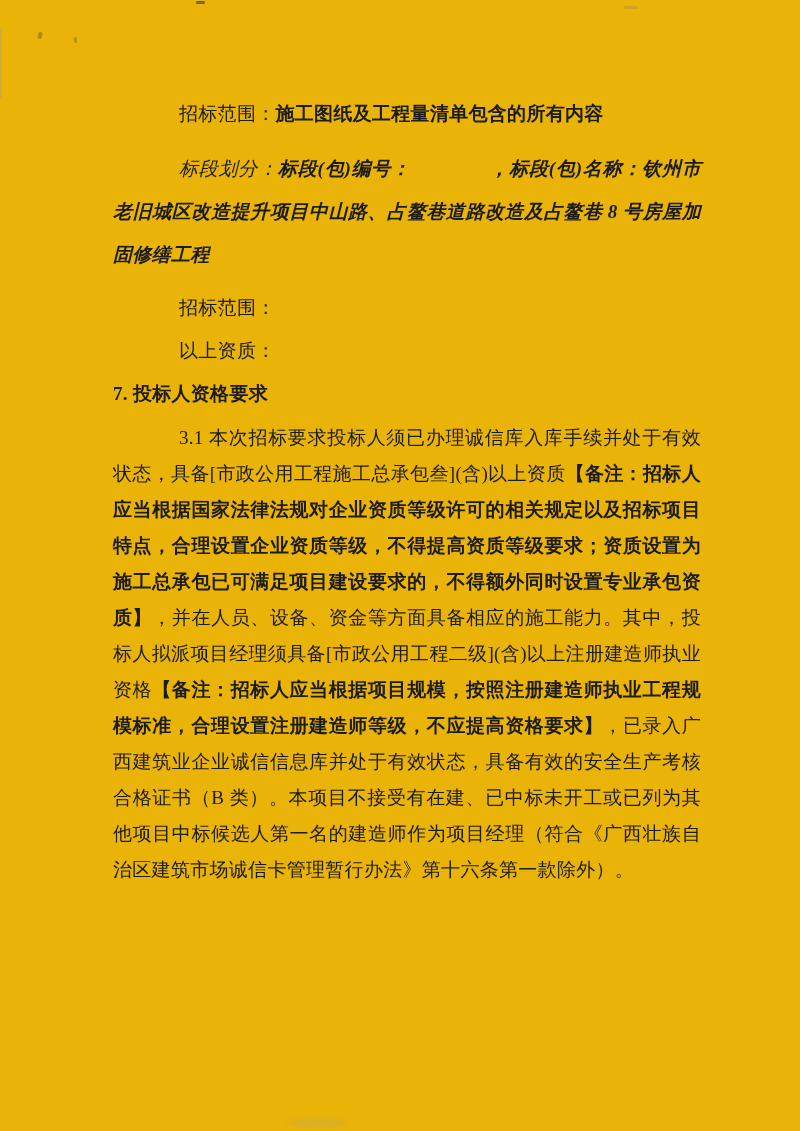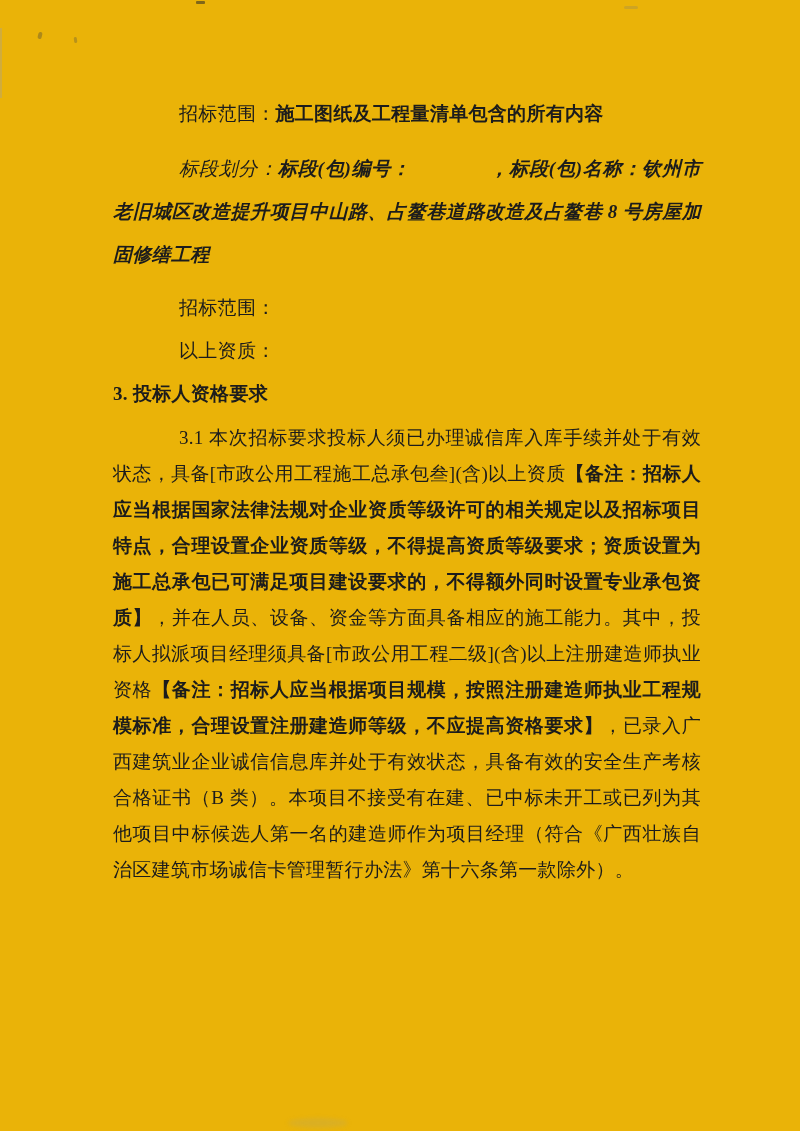--- a/index.html
+++ b/index.html
@@ -66,16 +66,16 @@
   <div class="artifact a3" data-name="scan-artifact"></div>
   <div class="artifact a4" data-name="scan-artifact"></div>
   <div class="artifact a5" data-name="scan-artifact"></div>
   <div class="artifact a6" data-name="scan-artifact"></div>
 
   <div class="doc-body" data-name="document-body">
       <p class="para" data-name="paragraph-bid-scope"><span data-name="text-run">招标范围：</span><span class="bold" data-name="text-run">施工图纸及工程量清单包含的所有内容</span></p>
       <p class="para" data-name="paragraph-section-division"><span data-name="text-run">标段划分：</span><span class="bold" data-name="text-run">标段(包)编号：</span><span class="gap" data-name="blank-field" style="width: 78px;"></span><span class="bold" data-name="text-run">，标段(包)名称：钦州市老旧城区改造提升项目中山路、占鳌巷道路改造及占鳌巷 8 号房屋加固修缮工程</span></p>
       <p class="para" data-name="paragraph-design-unit"><span data-name="text-run">招标范围：</span></p>
       <p class="para" data-name="paragraph-survey-unit"><span data-name="text-run">以上资质：</span></p>
-      <p class="para" data-name="paragraph-qualification-heading"><span class="bold" data-name="text-run">3. 投标人资格要求</span></p>
+      <p class="para" data-name="paragraph-qualification-heading"><span class="bold" data-name="text-run">7. 投标人资格要求</span></p>
       <p class="para" data-name="paragraph-clause-3-1"><span data-name="text-run">3.1 本次招标要求投标人须已办理诚信库入库手续并处于有效状态，具备[市政公用工程施工总承包叁](含)以上资质</span><span class="bold" data-name="text-run">【备注：招标人应当根据国家法律法规对企业资质等级许可的相关规定以及招标项目特点，合理设置企业资质等级，不得提高资质等级要求；资质设置为施工总承包已可满足项目建设要求的，不得额外同时设置专业承包资质】</span><span data-name="text-run">，并在人员、设备、资金等方面具备相应的施工能力。其中，投标人拟派项目经理须具备[市政公用工程二级](含)以上注册建造师执业资格</span><span class="bold" data-name="text-run">【备注：招标人应当根据项目规模，按照注册建造师执业工程规模标准，合理设置注册建造师等级，不应提高资格要求】</span><span data-name="text-run">，已录入广西建筑业企业诚信信息库并处于有效状态，具备有效的安全生产考核合格证书（B 类）。本项目不接受有在建、已中标未开工或已列为其他项目中标候选人第一名的建造师作为项目经理（符合《广西壮族自治区建筑市场诚信卡管理暂行办法》第十六条第一款除外）。</span></p>
     </div>
 </div>
 
 </body></html>

